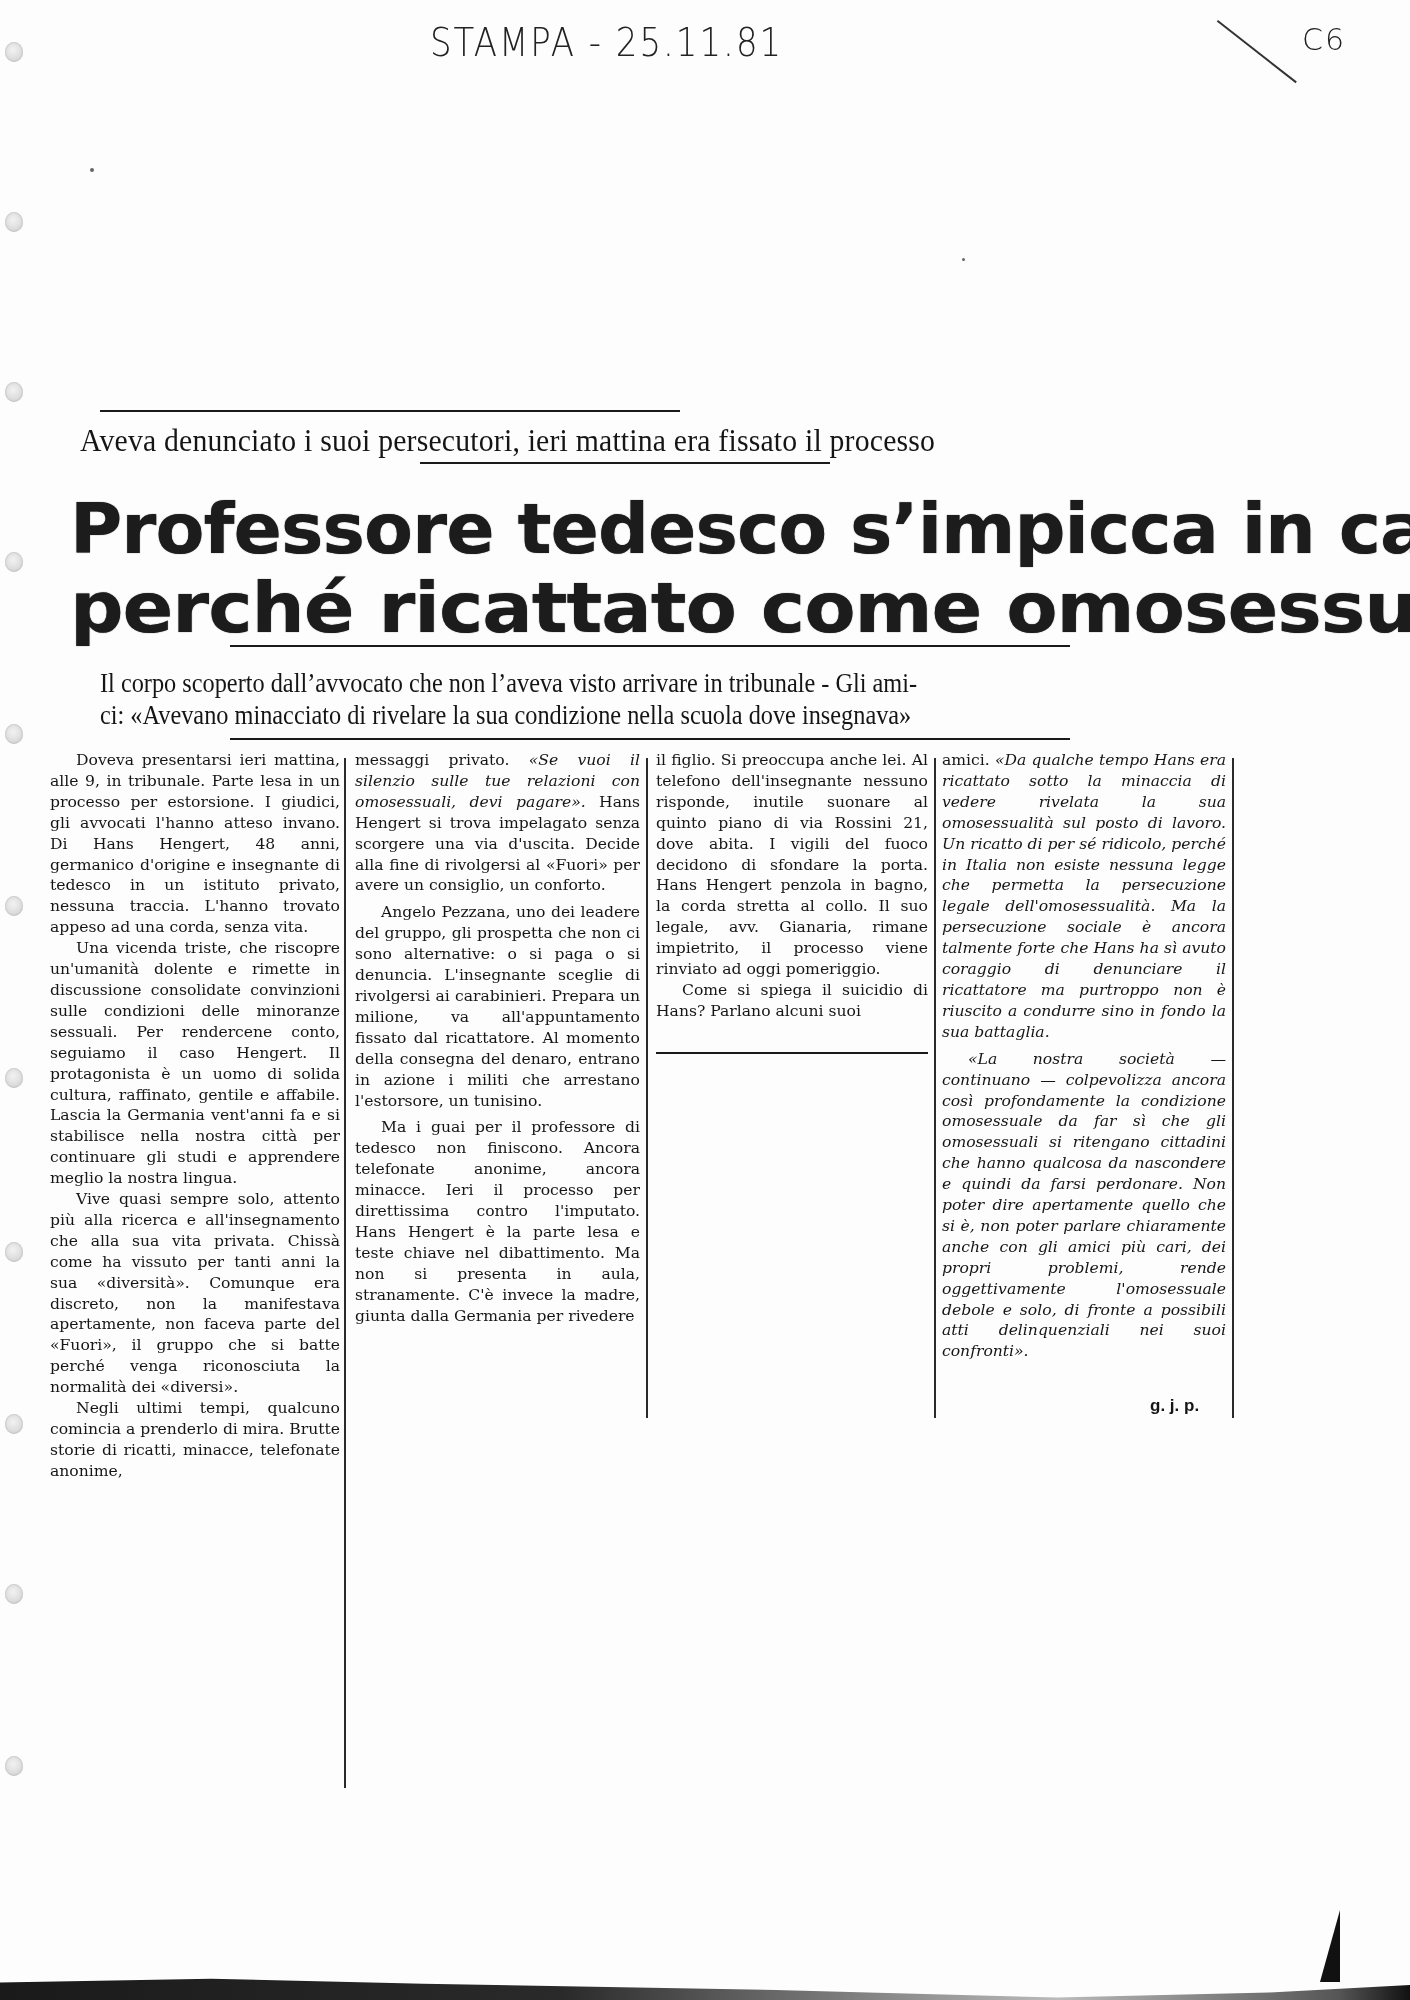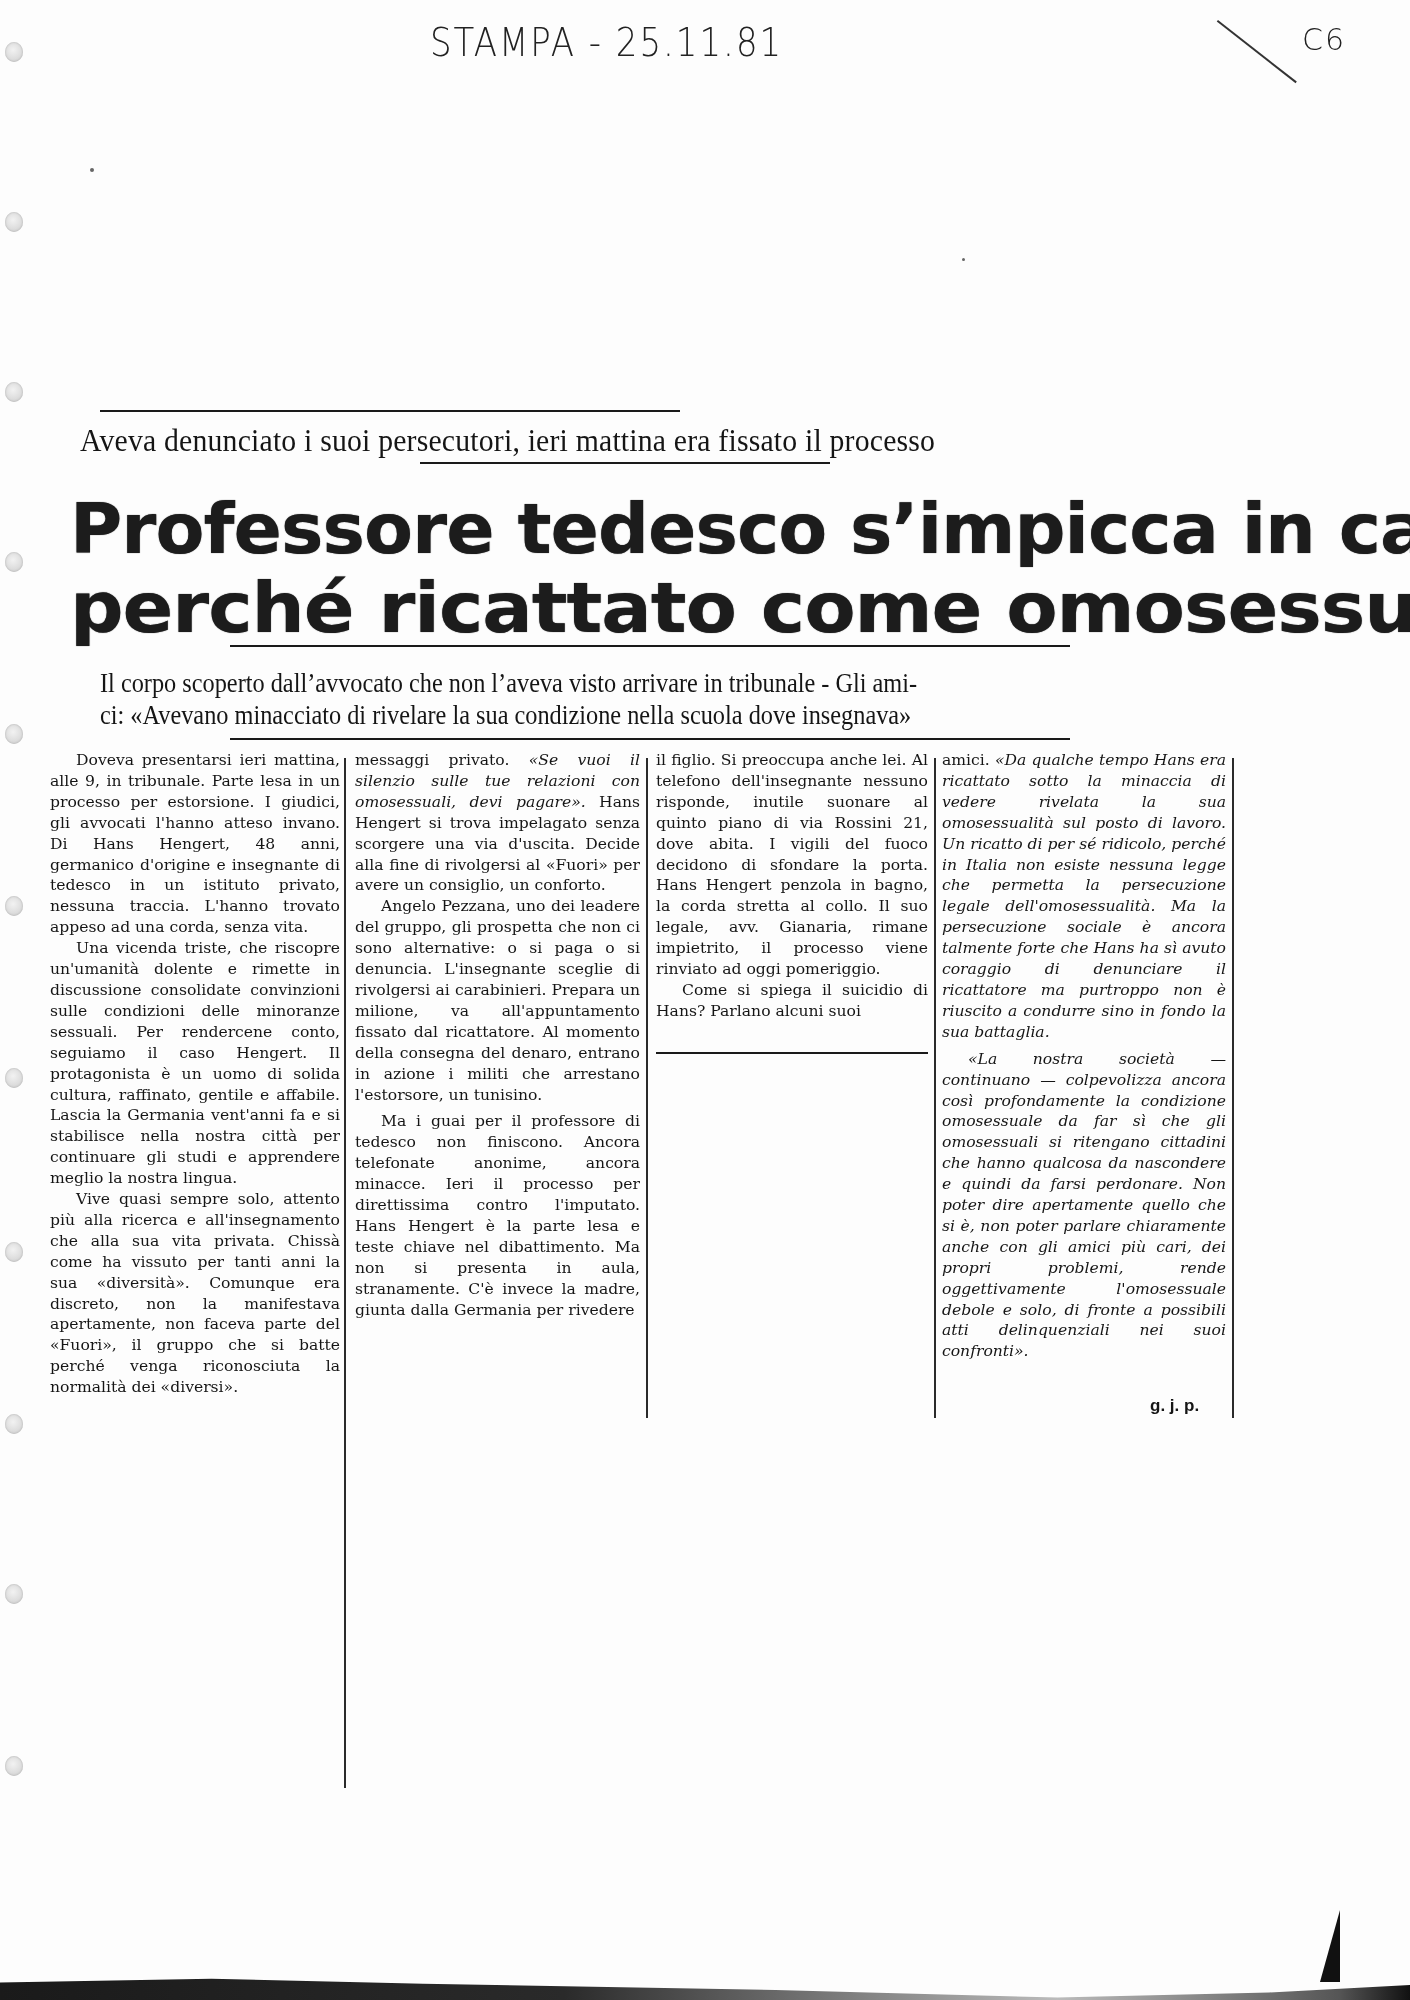--- a/index.html
+++ b/index.html
@@ -111,25 +111,26 @@
 <div class="vline" style="left:344px;top:758px;height:1030px;"></div>
 <div class="vline" style="left:646px;top:758px;height:660px;"></div>
 <div class="vline" style="left:934px;top:758px;height:660px;"></div>
 <div class="vline" style="left:1232px;top:758px;height:660px;"></div>
 <div class="rule" style="left:656px;top:1052px;width:272px;height:2px;"></div>
 
 <div id="col-1" class="col">
   <p>Doveva presentarsi ieri mattina, alle 9, in tribunale. Parte lesa in un processo per estorsione. I giudici, gli avvocati l'hanno atteso invano. Di Hans Hengert, 48 anni, germanico d'origine e insegnante di tedesco in un istituto privato, nessuna traccia. L'hanno trovato appeso ad una corda, senza vita.</p>
   <p>Una vicenda triste, che riscopre un'umanità dolente e rimette in discussione consolidate convinzioni sulle condizioni delle minoranze sessuali. Per rendercene conto, seguiamo il caso Hengert. Il protagonista è un uomo di solida cultura, raffinato, gentile e affabile. Lascia la Germania vent'anni fa e si stabilisce nella nostra città per continuare gli studi e apprendere meglio la nostra lingua.</p>
   <p>Vive quasi sempre solo, attento più alla ricerca e all'insegnamento che alla sua vita privata. Chissà come ha vissuto per tanti anni la sua «diversità». Comunque era discreto, non la manifestava apertamente, non faceva parte del «Fuori», il gruppo che si batte perché venga riconosciuta la normalità dei «diversi».</p>
+  <p>Negli ultimi tempi, qualcuno comincia a prenderlo di mira. Brutte storie di ricatti, minacce, telefonate anonime,</p>
 </div>
 
 <div id="col-2" class="col">
   <p class="no-indent"><span>messaggi privato. </span><span class="it">«Se vuoi il silenzio sulle tue relazioni con omosessuali, devi pagare».</span><span> Hans Hengert si trova impelagato senza scorgere una via d'uscita. Decide alla fine di rivolgersi al «Fuori» per avere un consiglio, un conforto.</span></p>
-  <p style="">Angelo Pezzana, uno dei leadere del gruppo, gli prospetta che non ci sono alternative: o si paga o si denuncia. L'insegnante sceglie di rivolgersi ai carabinieri. Prepara un milione, va all'appuntamento fissato dal ricattatore. Al momento della consegna del denaro, entrano in azione i militi che arrestano l'estorsore, un tunisino.</p>
+  <p style="margin-top:6px">Angelo Pezzana, uno dei leadere del gruppo, gli prospetta che non ci sono alternative: o si paga o si denuncia. L'insegnante sceglie di rivolgersi ai carabinieri. Prepara un milione, va all'appuntamento fissato dal ricattatore. Al momento della consegna del denaro, entrano in azione i militi che arrestano l'estorsore, un tunisino.</p>
   <p style="margin-top:6px">Ma i guai per il professore di tedesco non finiscono. Ancora telefonate anonime, ancora minacce. Ieri il processo per direttissima contro l'imputato. Hans Hengert è la parte lesa e teste chiave nel dibattimento. Ma non si presenta in aula, stranamente. C'è invece la madre, giunta dalla Germania per rivedere</p>
 </div>
 
 <div id="col-3" class="col">
   <p class="no-indent">il figlio. Si preoccupa anche lei. Al telefono dell'insegnante nessuno risponde, inutile suonare al quinto piano di via Rossini 21, dove abita. I vigili del fuoco decidono di sfondare la porta. Hans Hengert penzola in bagno, la corda stretta al collo. Il suo legale, avv. Gianaria, rimane impietrito, il processo viene rinviato ad oggi pomeriggio.</p>
   <p>Come si spiega il suicidio di Hans? Parlano alcuni suoi</p>
 </div>
 
 <div id="col-4" class="col">
   <p class="no-indent"><span>amici. </span><span class="it">«Da qualche tempo Hans era ricattato sotto la minaccia di vedere rivelata la sua omosessualità sul posto di lavoro. Un ricatto di per sé ridicolo, perché in Italia non esiste nessuna legge che permetta la persecuzione legale dell'omosessualità. Ma la persecuzione sociale è ancora talmente forte che Hans ha sì avuto coraggio di denunciare il ricattatore ma purtroppo non è riuscito a condurre sino in fondo la sua battaglia.</span></p>

